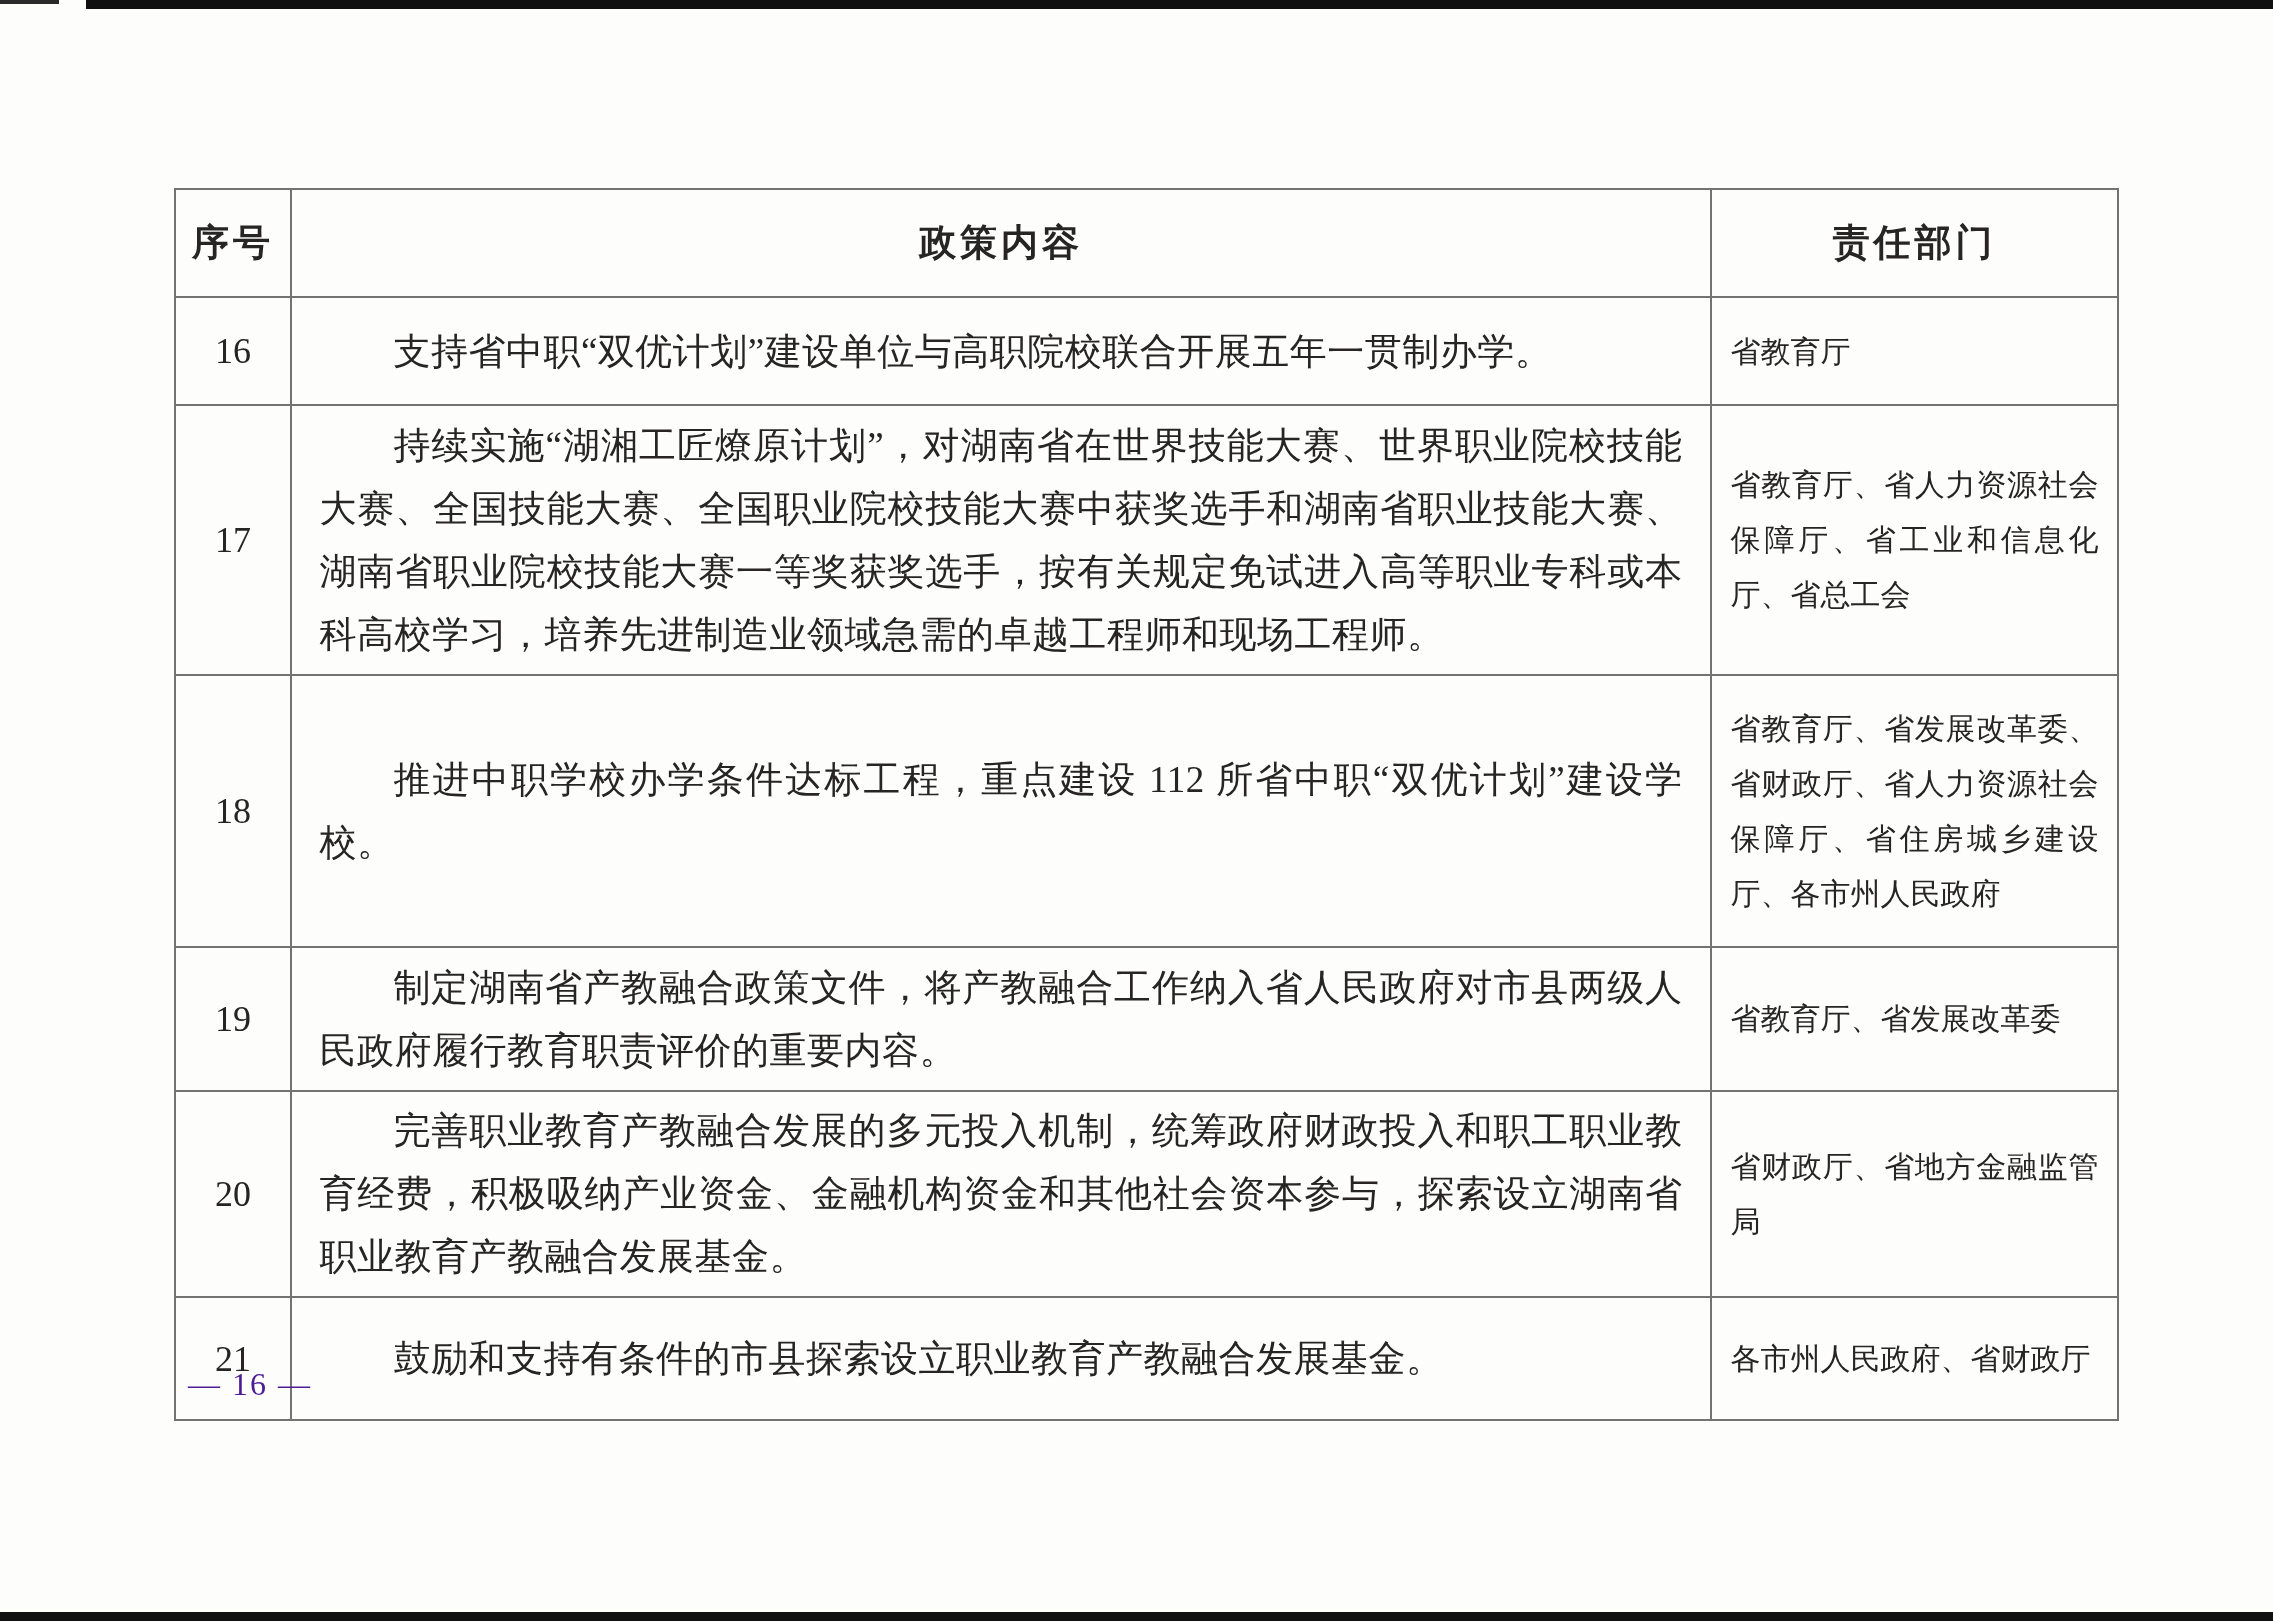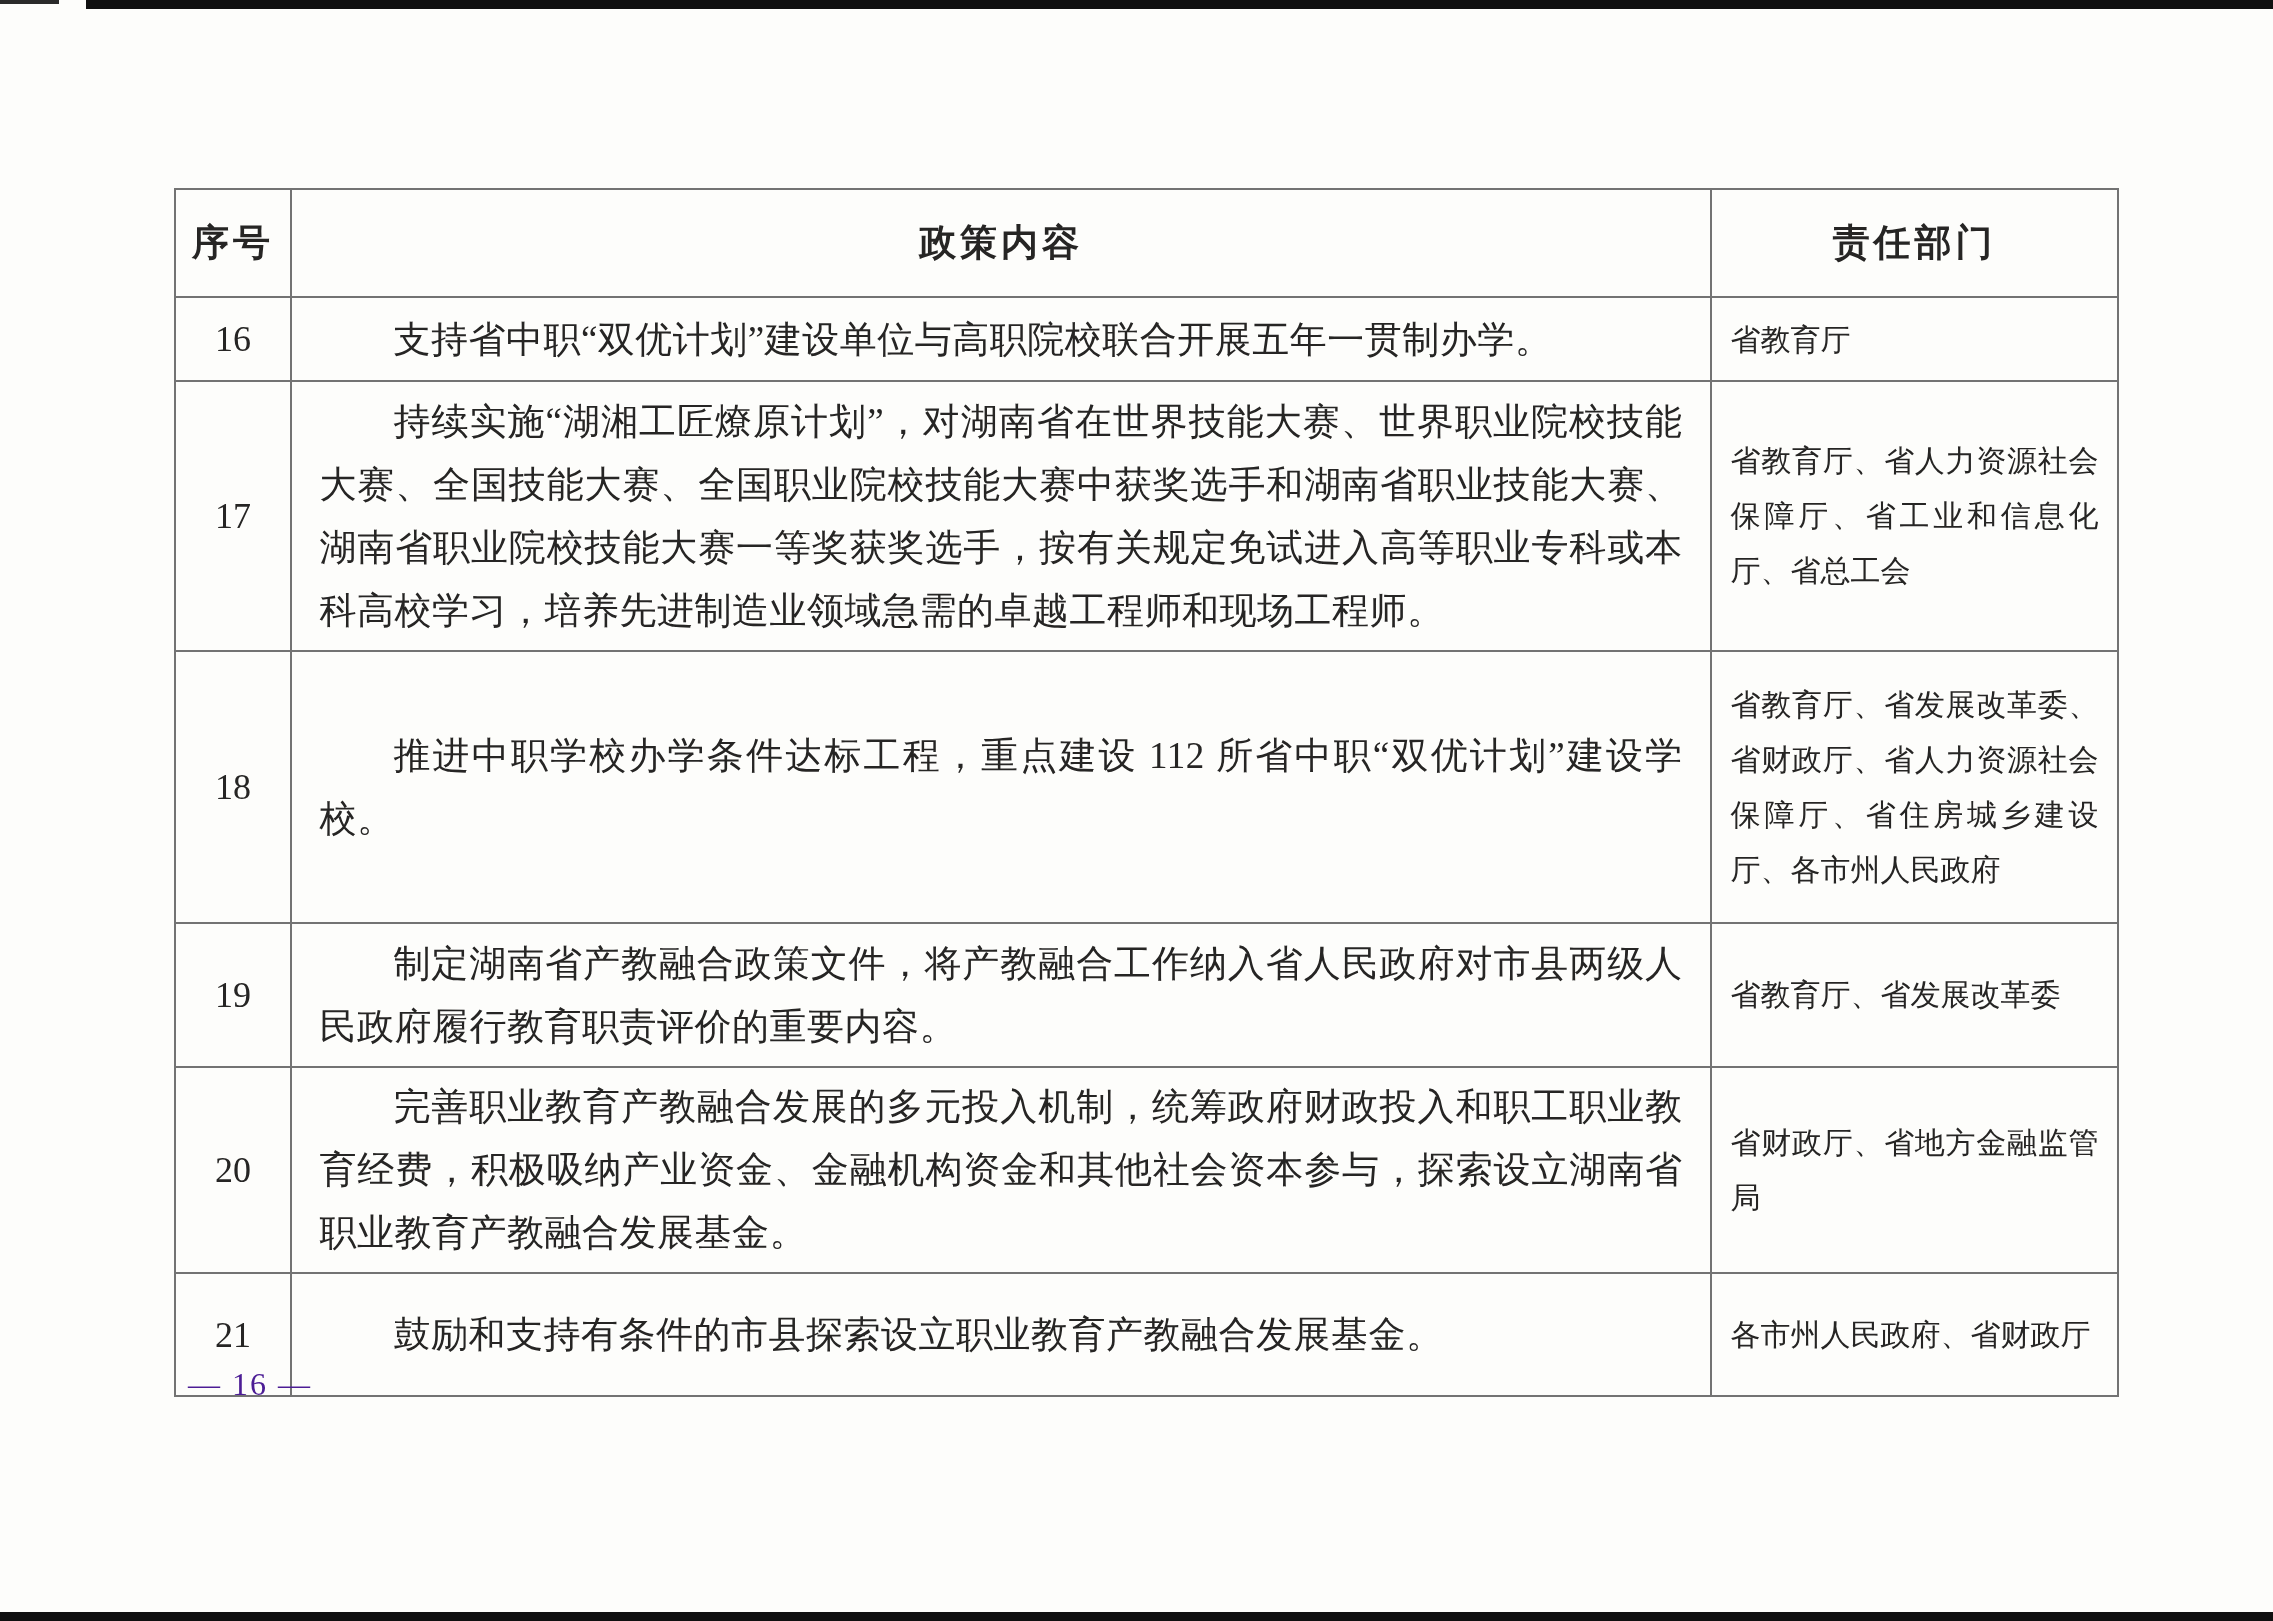--- a/index.html
+++ b/index.html
@@ -59,21 +59,21 @@
     color:#262524;
     border-radius:26px;
   }
   td.dept-cell {
     font-size:30px;
     line-height:55px;
     text-align:justify;
     padding:7.8px 18.6px;
     color:#262524;
   }
-  tr.h-r16 { height:84px; }
+  tr.h-r16 { height:108px; }
   tr.h-r17 { height:250px; }
   tr.h-r18 { height:272px; }
   tr.h-r19 { height:144px; }
   tr.h-r20 { height:201px; }
   tr.h-r21 { height:123px; }
 
   .page-footer {
     position:absolute;
     left:188px; top:1366px;
     font-size:32px;

